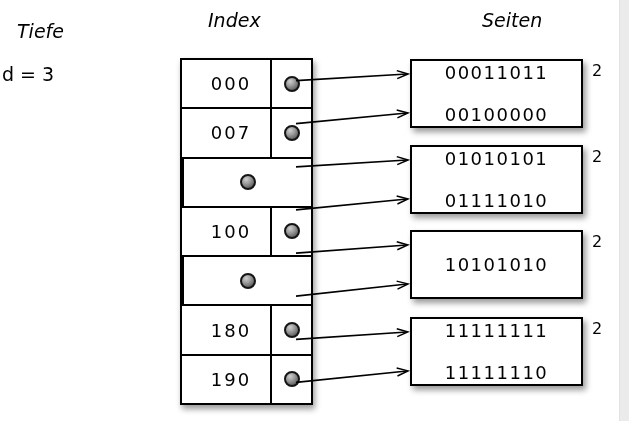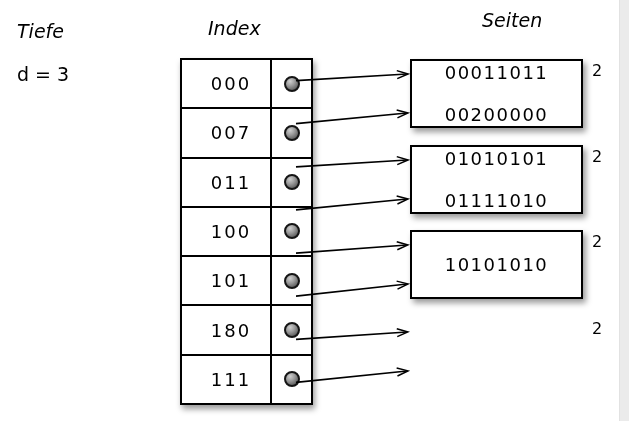--- a/index.html
+++ b/index.html
@@ -23,26 +23,26 @@
 
   
   .hdr {
     position: absolute;
     font-size: 19px;
     font-style: italic;
     font-weight: 500;
     white-space: nowrap;
   }
   #hdr-tiefe  { left: 17px;  top: 0; margin-top: 20px; }
-  #hdr-index  { left: 208px; top: 17px; }
+  #hdr-index  { left: 208px; top: 9px; }
   #hdr-seiten { left: 482px; top: 9px; }
 
   #depth-value {
     position: absolute;
-    left: 17px;
+    left: 2px;
     top: 63px;
     font-size: 19px;
     font-weight: 500;
     white-space: nowrap;
   }
 
   
   #index-table {
     position: absolute;
     left: 180px;
@@ -170,61 +170,63 @@
           <span class="dot"></span>
         </div>
     </div>
     <div class="idx-row">
       <div class="cell-label">007</div>
       <div class="cell-ptr">
           <span class="dot"></span>
         </div>
     </div>
     <div class="idx-row">
-      <div class="cell-label">011</div>
       <div class="cell-ptr">
           <span class="dot"></span>
         </div>
     </div>
     <div class="idx-row">
       <div class="cell-label">100</div>
       <div class="cell-ptr">
           <span class="dot"></span>
         </div>
     </div>
     <div class="idx-row">
-      <div class="cell-label">101</div>
       <div class="cell-ptr">
           <span class="dot"></span>
         </div>
     </div>
     <div class="idx-row">
       <div class="cell-label">180</div>
       <div class="cell-ptr">
           <span class="dot"></span>
         </div>
     </div>
     <div class="idx-row">
-      <div class="cell-label">111</div>
+      <div class="cell-label">190</div>
       <div class="cell-ptr">
           <span class="dot"></span>
         </div>
     </div>
   </div>
 
   <div class="page" id="page-0">
     <div class="page-line">00011011</div>
-    <div class="page-line">00200000</div>
+    <div class="page-line">00100000</div>
   </div>
   <div class="page" id="page-1">
     <div class="page-line">01010101</div>
     <div class="page-line">01111010</div>
   </div>
   <div class="page" id="page-2">
     <div class="page-line">10101010</div>
+  </div>
+  <div class="page" id="page-3">
+    <div class="page-line">11111111</div>
+    <div class="page-line">11111110</div>
   </div>
 
   <div class="depth-badge" id="badge-0">2</div>
   <div class="depth-badge" id="badge-1">2</div>
   <div class="depth-badge" id="badge-2">2</div>
   <div class="depth-badge" id="badge-3">2</div>
 
   <svg id="arrows" viewBox="0 0 629 421" xmlns="http://www.w3.org/2000/svg">
     <defs>
       <marker id="ah" markerWidth="14" markerHeight="12" refX="11" refY="5" orient="auto" markerUnits="userSpaceOnUse">

